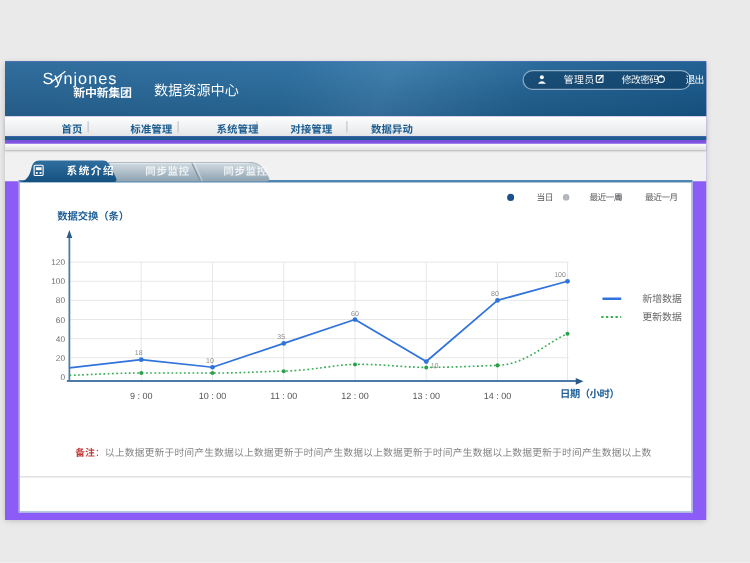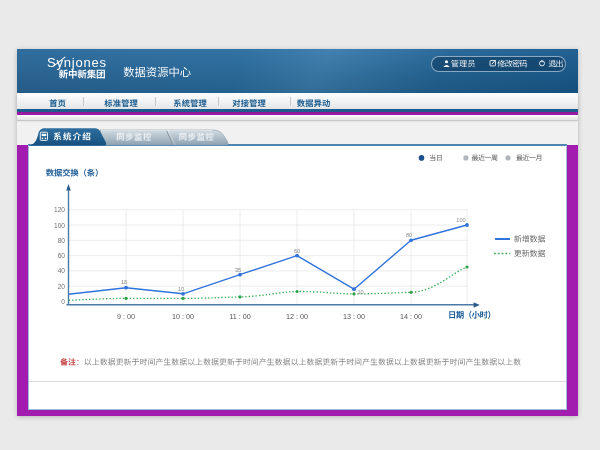--- a/index.html
+++ b/index.html
@@ -1,17 +1,17 @@
 <!DOCTYPE html>
 <html><head>
 <meta charset="utf-8">
 <style>
   * { margin:0; padding:0; box-sizing:border-box; }
   html,body { width:600px; height:450px; background:#eaeaea; font-family:"Liberation Sans", sans-serif; overflow:hidden; }
-  .app { position:absolute; left:17px; top:49px; width:561px; height:367px; background:#a21caf; box-shadow:0 1px 5px rgba(0,0,0,0.22); }
+  .app { position:absolute; left:4px; top:49px; width:561px; height:367px; background:#8b5cf6; box-shadow:0 1px 5px rgba(0,0,0,0.22); }
   .header { position:absolute; left:0; top:0; width:561px; height:44px;
     background:linear-gradient(113deg, #29689a 0%, #2a6ea1 40%, #3a7cad 54%, #226496 75%, #185a8e 100%); }
   .header::after { content:''; position:absolute; inset:0; z-index:1; background:linear-gradient(180deg, rgba(255,255,255,0.04), rgba(0,0,0,0.13)); }
   .logo1 { z-index:2; position:absolute; left:30px; top:5.5px; color:#fff; font-size:13px; letter-spacing:0.8px; font-weight:normal; }
   .logo2 { position:absolute; left:42.5px; top:20px; color:#fff; font-size:9.3px; font-weight:bold; letter-spacing:0.4px; }
   .apptitle { position:absolute; left:106px; top:16px; color:#fff; font-size:11.5px; letter-spacing:0.3px; }
   .userpill { z-index:2; position:absolute; left:414px; top:7px; width:135px; height:15.5px; border:1px solid rgba(200,220,238,0.65); border-radius:8px; background:rgba(8,48,82,0.45); }
   .nav { position:absolute; left:0; top:44px; width:561px; height:19px; background:linear-gradient(#fefefe,#e9ebed 80%,#e2e4e6); border-bottom:3px solid #1e5c90; box-shadow:0 2px 3px rgba(0,0,0,0.13); }
   .nav .item { position:absolute; top:0; height:16px; line-height:17px; text-align:center; color:#1b5c8f; font-size:8px; font-weight:bold; }
   .nav .sep { position:absolute; top:4px; height:9px; width:1px; background:#c5c8cb; }

